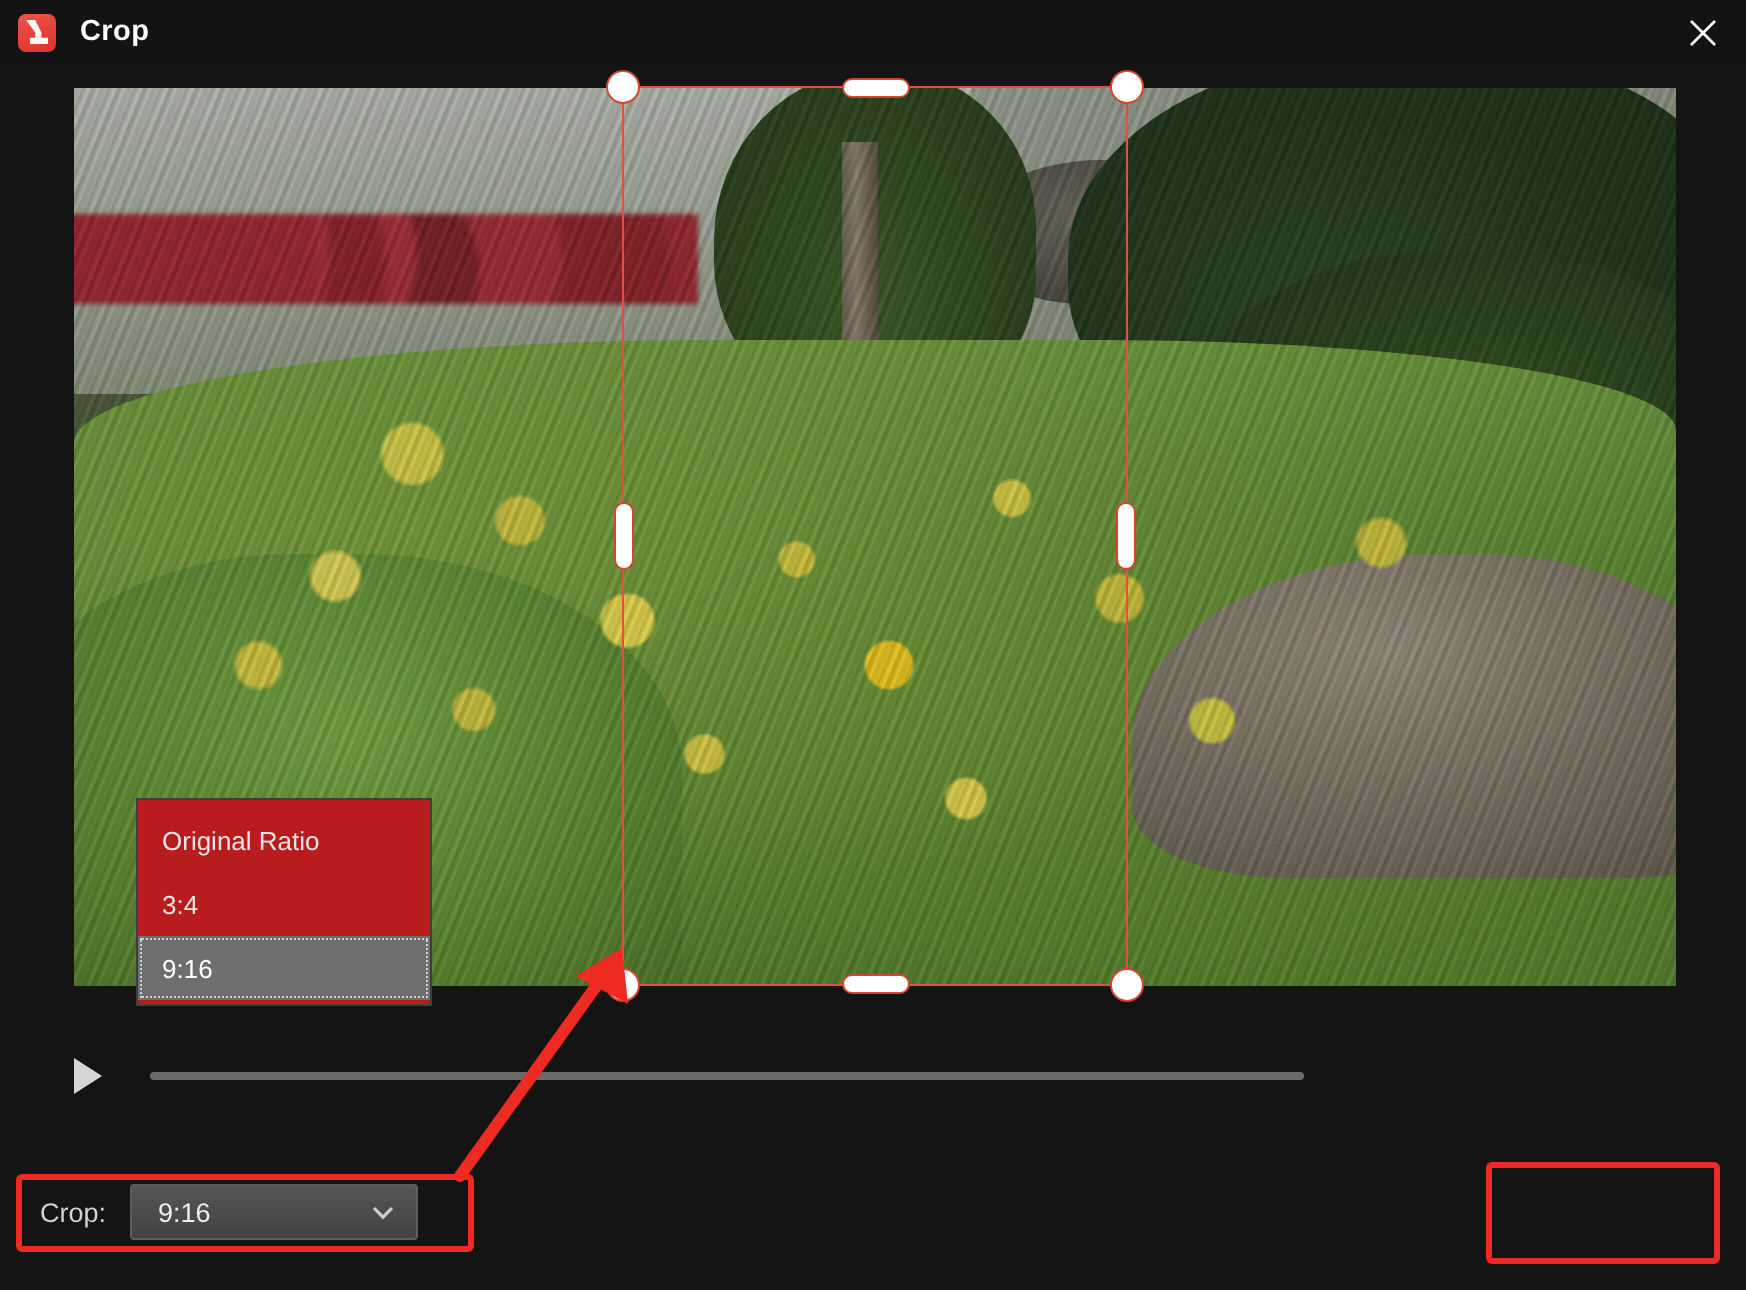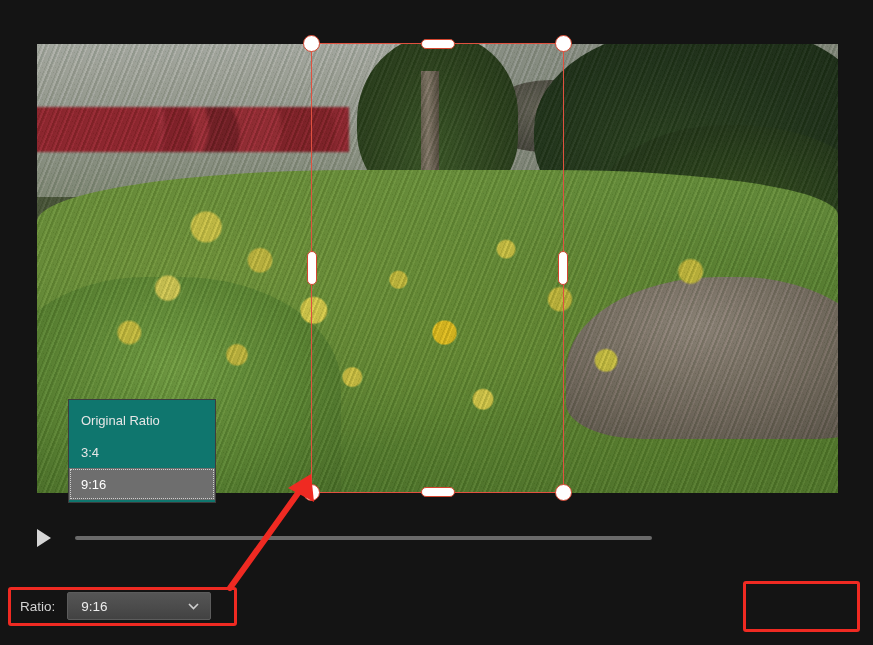--- a/index.html
+++ b/index.html
@@ -251,21 +251,21 @@
     border: 3px solid #ef2a22;
     border-radius: 3px;
     pointer-events: none;
   }
 
   
   .dropdown {
     position: absolute;
     left: 68px; top: 399px;
     width: 148px;
-    background: #0f766e;
+    background: #b91c1c;
     border: 1px solid #3d3d3d;
     z-index: 40;
     padding: 4px 0 2px 0;
   }
   .dd-item {
     height: 32px;
     display: flex; align-items: center;
     padding-left: 12px;
     color: #e6e6e6;
     font-size: 13px;
@@ -283,20 +283,32 @@
     position: absolute; left: 218px; top: 466px;
     width: 110px; height: 130px;
     z-index: 45; pointer-events: none;
   }
 </style>
 </head>
 <body>
 
 <div id="app">
 
+  <div class="titlebar">
+    <div class="app-icon">
+      <div class="glyph"></div>
+    </div>
+    <div class="title-text">Crop</div>
+    <div class="close-btn">
+      <svg width="15" height="15" viewBox="0 0 15 15" aria-hidden="true">
+        <line x1="1.5" y1="1.5" x2="13.5" y2="13.5" stroke="#ffffff" stroke-width="1.3"></line>
+        <line x1="13.5" y1="1.5" x2="1.5" y2="13.5" stroke="#ffffff" stroke-width="1.3"></line>
+      </svg>
+    </div>
+  </div>
 
   <div class="video-area">
     <div class="scene">
       <div class="sky-path"></div>
       <div class="path-right"></div>
       <div class="rock-small"></div>
       <div class="tree"></div>
       <div class="trunk"></div>
       <div class="bush-dark-right"></div>
       <div class="bush-dark-right2"></div>
@@ -325,21 +337,21 @@
     <div class="play-btn">
       <div class="play-tri"></div>
     </div>
   </div>
   <div class="seek-track">
     <div class="seek-progress" style="width: 0%;"></div>
   </div>
 
   <div class="bottom-bar">
     <div class="ratio-group">
-      <span class="ratio-label">Ratio:</span>
+      <span class="ratio-label">Crop:</span>
       <div class="ratio-select">
         <span class="ratio-value">9:16</span>
         <svg class="chevron" viewBox="0 0 11 7">
           <polyline points="1,1 5.5,5.6 10,1" fill="none" stroke="#cfcfcf" stroke-width="1.6"></polyline>
         </svg>
       </div>
     </div>
 
   </div>
 

